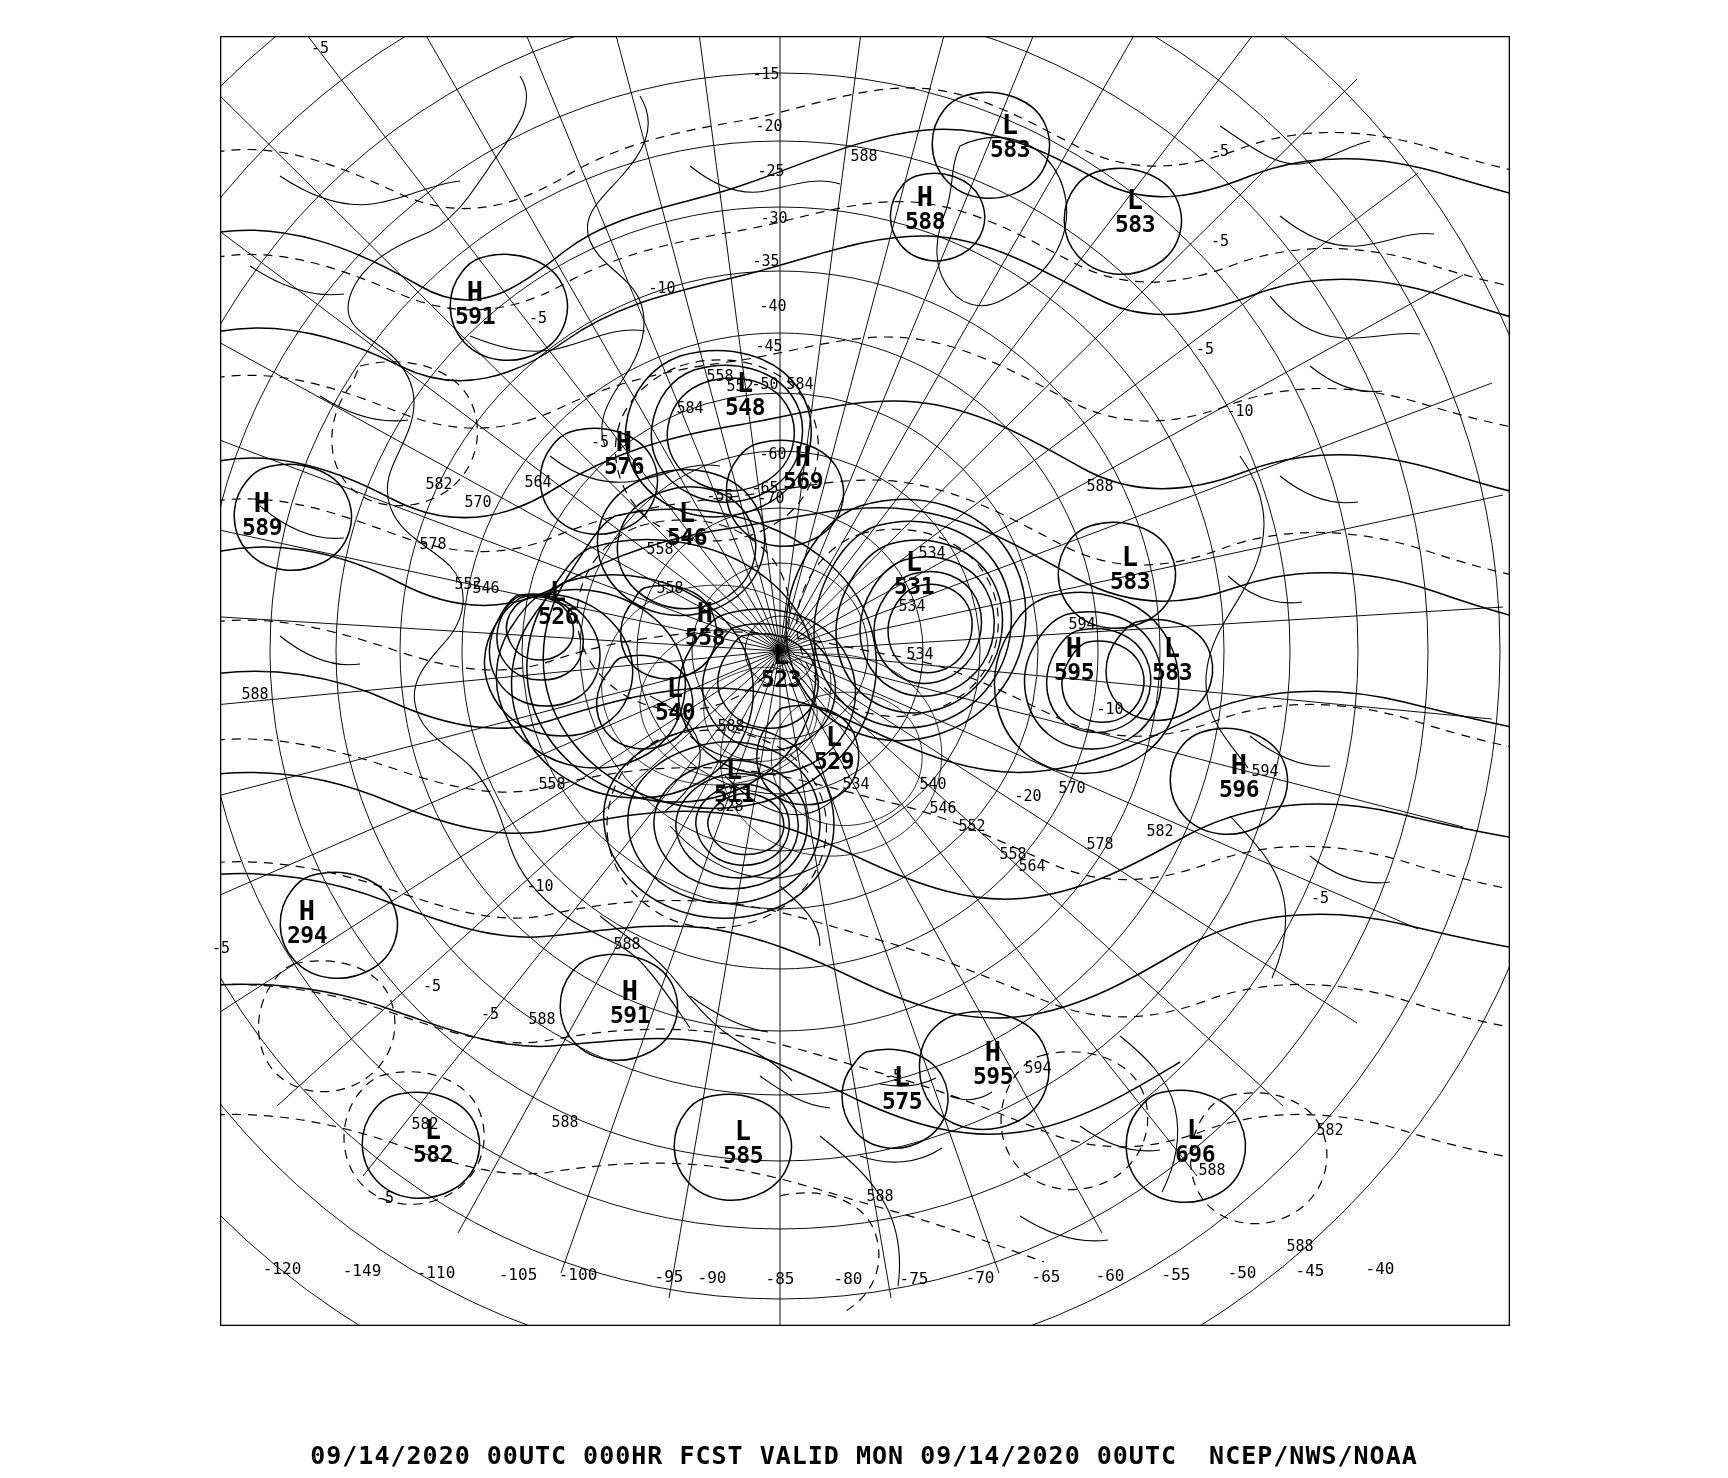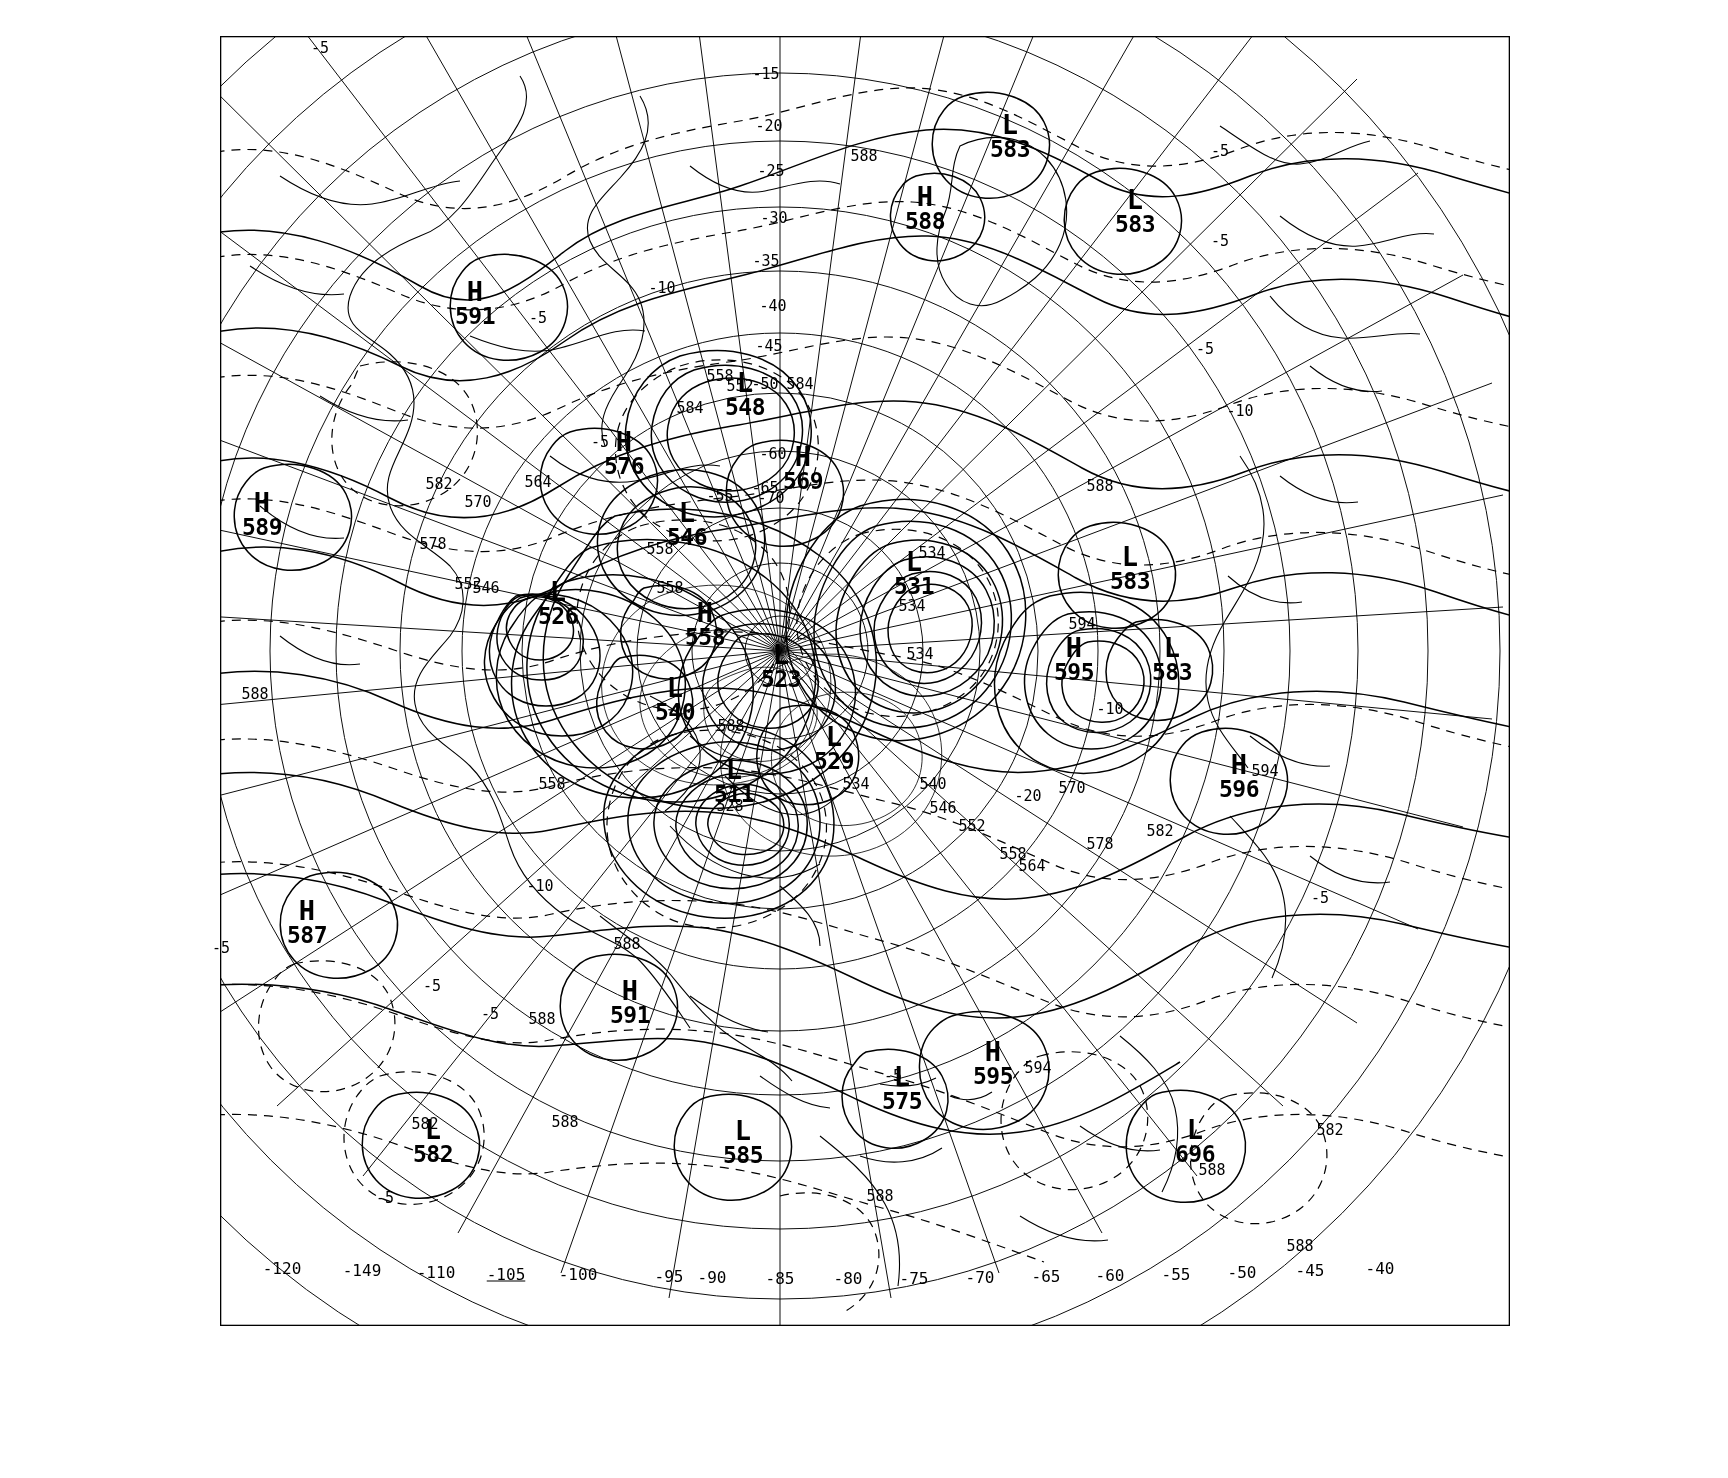--- a/index.html
+++ b/index.html
@@ -574,21 +574,21 @@
     <div class="marker" style="left:514px; top:745px;">
       <span class="sym">L</span>
       <span class="val">511</span>
     </div>
     <div class="marker" style="left:1019px; top:740px;">
       <span class="sym">H</span>
       <span class="val">596</span>
     </div>
     <div class="marker" style="left:87px; top:886px;">
       <span class="sym">H</span>
-      <span class="val">587</span>
+      <span class="val">294</span>
     </div>
     <div class="marker" style="left:410px; top:966px;">
       <span class="sym">H</span>
       <span class="val">591</span>
     </div>
     <div class="marker" style="left:773px; top:1027px;">
       <span class="sym">H</span>
       <span class="val">595</span>
     </div>
     <div class="marker" style="left:682px; top:1052px;">
@@ -676,31 +676,32 @@
     <div class="temp-label" style="left:212px; top:950px;">-5</div>
     <div class="temp-label" style="left:270px; top:978px;">-5</div>
     <div class="temp-label" style="left:1px; top:912px;">-5</div>
     <div class="temp-label" style="left:165px; top:1162px;">-5</div>
     <div class="temp-label" style="left:808px; top:760px;">-20</div>
     <div class="temp-label" style="left:673px; top:1040px;">-5</div>
 
     <div class="lon-label" style="left:62px; top:1232px;text-align:right;">-120</div>
     <div class="lon-label" style="left:142px; top:1234px;">-149</div>
     <div class="lon-label" style="left:216px; top:1236px;">-110</div>
-    <div class="lon-label" style="left:286px; top:1238px;text-decoration:underline;">-105</div>
+    <div class="lon-label" style="left:298px; top:1238px;">-105</div>
     <div class="lon-label" style="left:358px; top:1238px;">-100</div>
     <div class="lon-label" style="left:449px; top:1240px;">-95</div>
     <div class="lon-label" style="left:492px; top:1241px;">-90</div>
     <div class="lon-label" style="left:560px; top:1242px;">-85</div>
     <div class="lon-label" style="left:628px; top:1242px;">-80</div>
     <div class="lon-label" style="left:694px; top:1242px;">-75</div>
     <div class="lon-label" style="left:760px; top:1241px;">-70</div>
     <div class="lon-label" style="left:826px; top:1240px;">-65</div>
     <div class="lon-label" style="left:890px; top:1239px;">-60</div>
     <div class="lon-label" style="left:956px; top:1238px;">-55</div>
     <div class="lon-label" style="left:1022px; top:1236px;">-50</div>
     <div class="lon-label" style="left:1090px; top:1234px;">-45</div>
     <div class="lon-label" style="left:1160px; top:1232px;">-40</div>
 
   </div>
 
+  <div id="chart-footer">09/14/2020 00UTC 000HR FCST VALID MON 09/14/2020 00UTC  NCEP/NWS/NOAA</div>
 
 </div>
 
 </body></html>

